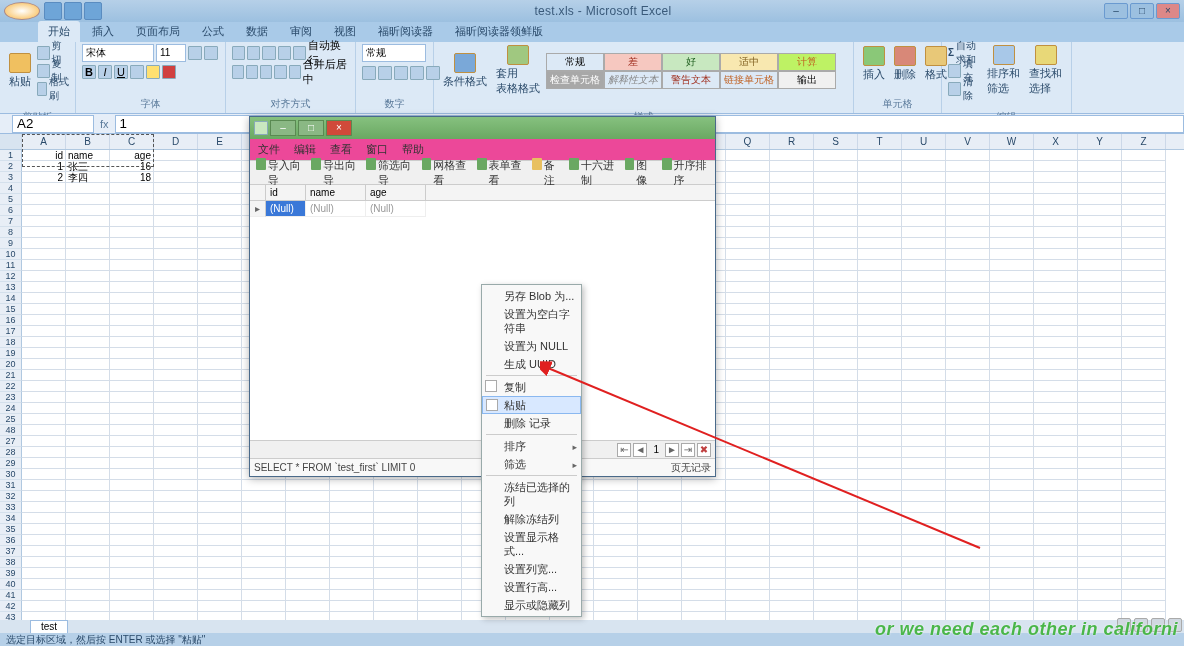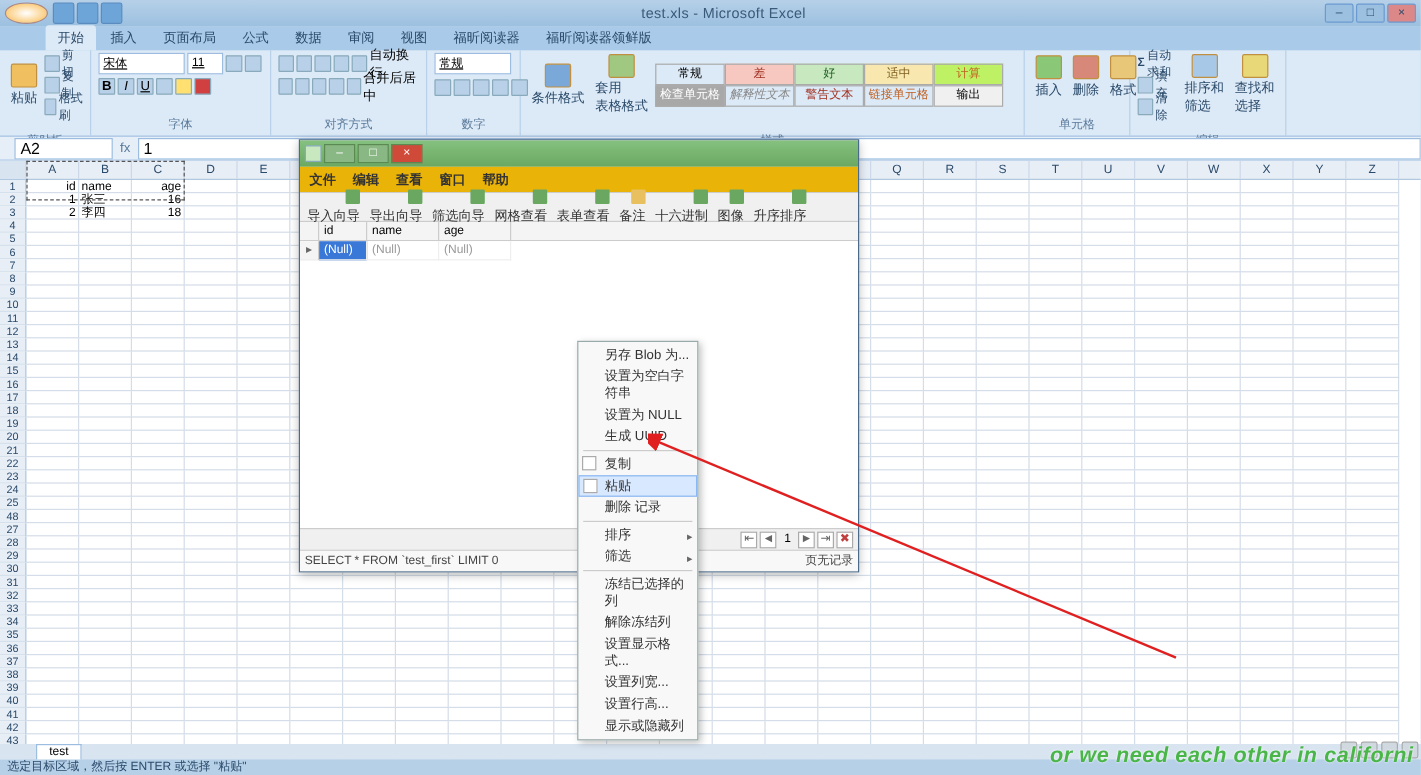--- a/index.html
+++ b/index.html
@@ -23,21 +23,21 @@
 
 .ribbon { height: 72px; background: #dce9f6; border-bottom: 1px solid #9cbce0; display: flex; font-size: 11px; }
 .rgroup { border-right: 1px solid #b8d0e8; padding: 2px 6px; display: flex; flex-direction: column; justify-content: space-between; }
 .rgroup-title { text-align: center; color: #5a7a9a; font-size: 10px; margin-top: 13px; }
 .rgroup-content { display: flex; align-items: center; gap: 3px; height: 54px; }
 .bigbtn { display: flex; flex-direction: column; align-items: center; gap: 1px; padding: 1px 3px; cursor: pointer; color:#2a4a6a;}
 .bigbtn .ico { width: 22px; height: 20px; background: #f0c060; border: 1px solid #c09040; border-radius: 2px; }
 .stack { display: flex; flex-direction: column; gap: 1px; font-size: 10px; color:#2a4a6a;}
 .stack-row { display: flex; align-items: center; gap: 2px; height: 17px; }
 .mini-ico { width: 14px; height: 14px; background: #b8d0e8; border: 1px solid #8ab; border-radius: 1px; }
-.combo { height: 18px; border: 1px solid #9cbce0; background: #fff; padding: 0 3px; font-size: 10px; text-decoration: underline; }
+.combo { height: 18px; border: 1px solid #9cbce0; background: #fff; padding: 0 3px; font-size: 10px; }
 .cell-style { width: 58px; height: 18px; border: 1px solid #aaa; text-align: center; line-height: 16px; font-size: 10px; margin: 0; }
 
 
 .fbar { height: 20px; background: #e6eef8; border-bottom: 1px solid #9cbce0; display: flex; align-items: center; font-size: 11px; }
 .namebox { width: 82px; height: 18px; border: 1px solid #9cbce0; background: #fff; padding: 0 4px; margin-left: 12px; }
 .fx { padding: 0 6px; color: #5a7a9a; }
 .formula-input { flex: 1; height: 18px; border: 1px solid #9cbce0; background: #fff; padding: 0 4px; }
 
 
 .grid-wrap { position: absolute; top: 134px; left: 0; right: 0; bottom: 26px; background: #fff; }
@@ -56,23 +56,23 @@
 
 
 .statusbar { position: absolute; bottom: 0; left: 0; right: 0; height: 13px; background: #b6d0e8; font-size: 10px; color: #2a4a6a; padding: 0 6px; line-height: 13px; }
 
 
 .dbwin { position: absolute; left: 249px; top: 116px; width: 467px; height: 361px; background: #fff; border: 1px solid #4a6a8a; box-shadow: 0 2px 8px rgba(0,0,0,.3); display: flex; flex-direction: column; z-index: 10;}
 .dbtitle { height: 22px; background: linear-gradient(#86c17f, #6aa862); color: #fff; display: flex; align-items: center; padding: 0 4px; font-size: 11px; }
 .dbtitle .t { flex: 1; }
 .dbtitle .wbtn { width: 26px; height: 16px; background: #8ab884; border: 1px solid #5a8a52; margin-left: 2px; text-align:center; line-height:14px; font-size:10px; color:#fff;}
 .dbtitle .wbtn.close { background: #d04a3a; }
-.dbmenu { height: 22px; background: #eab308; display: flex; align-items: center; gap: 14px; padding: 0 8px; font-size: 11px; color: #333; border-bottom: 1px solid #ccc; font-weight: bold; }
+.dbmenu { height: 22px; background: #ec4899; display: flex; align-items: center; gap: 14px; padding: 0 8px; font-size: 11px; color: #333; border-bottom: 1px solid #ccc; }
 .dbtool { height: 24px; background: #f0f0f0; display: flex; align-items: center; gap: 8px; padding: 0 6px; font-size: 11px; color: #333; border-bottom: 1px solid #ccc; }
-.dbtool-item { display: flex; align-items: flex-end; gap: 2px; flex-direction: column; }
+.dbtool-item { display: flex; align-items: flex-start; gap: 2px; }
 .dbtool .ico { width: 12px; height: 12px; background: #6aa862; border-radius: 1px; }
 .dbgrid-head { height: 16px; background: #f4f4f4; border-bottom: 1px solid #ccc; display: flex; font-size: 10px; }
 .dbcol { border-right: 1px solid #ccc; padding: 0 4px; line-height: 16px; }
 .dbgrid-body { flex: 1; background: #fff; position: relative; }
 .dbrow { height: 16px; display: flex; font-size: 10px; }
 .dbrow .marker { width: 16px; background: #f4f4f4; border-right: 1px solid #ccc; border-bottom: 1px solid #eee; text-align:center; line-height:16px; color:#666;}
 .dbcell { border-right: 1px solid #eee; border-bottom: 1px solid #eee; padding: 0 4px; line-height: 16px; color: #999; }
 .dbcell.sel { background: #3a78d8; color: #fff; }
 .dbnav { height: 18px; background: #f0f0f0; border-top: 1px solid #ccc; display: flex; align-items: center; justify-content: flex-end; gap: 2px; padding: 0 4px; font-size: 10px; }
 .dbnav .navb { width: 14px; height: 14px; background: #fff; border: 1px solid #aaa; text-align: center; line-height: 12px; color:#666; cursor:pointer;}

